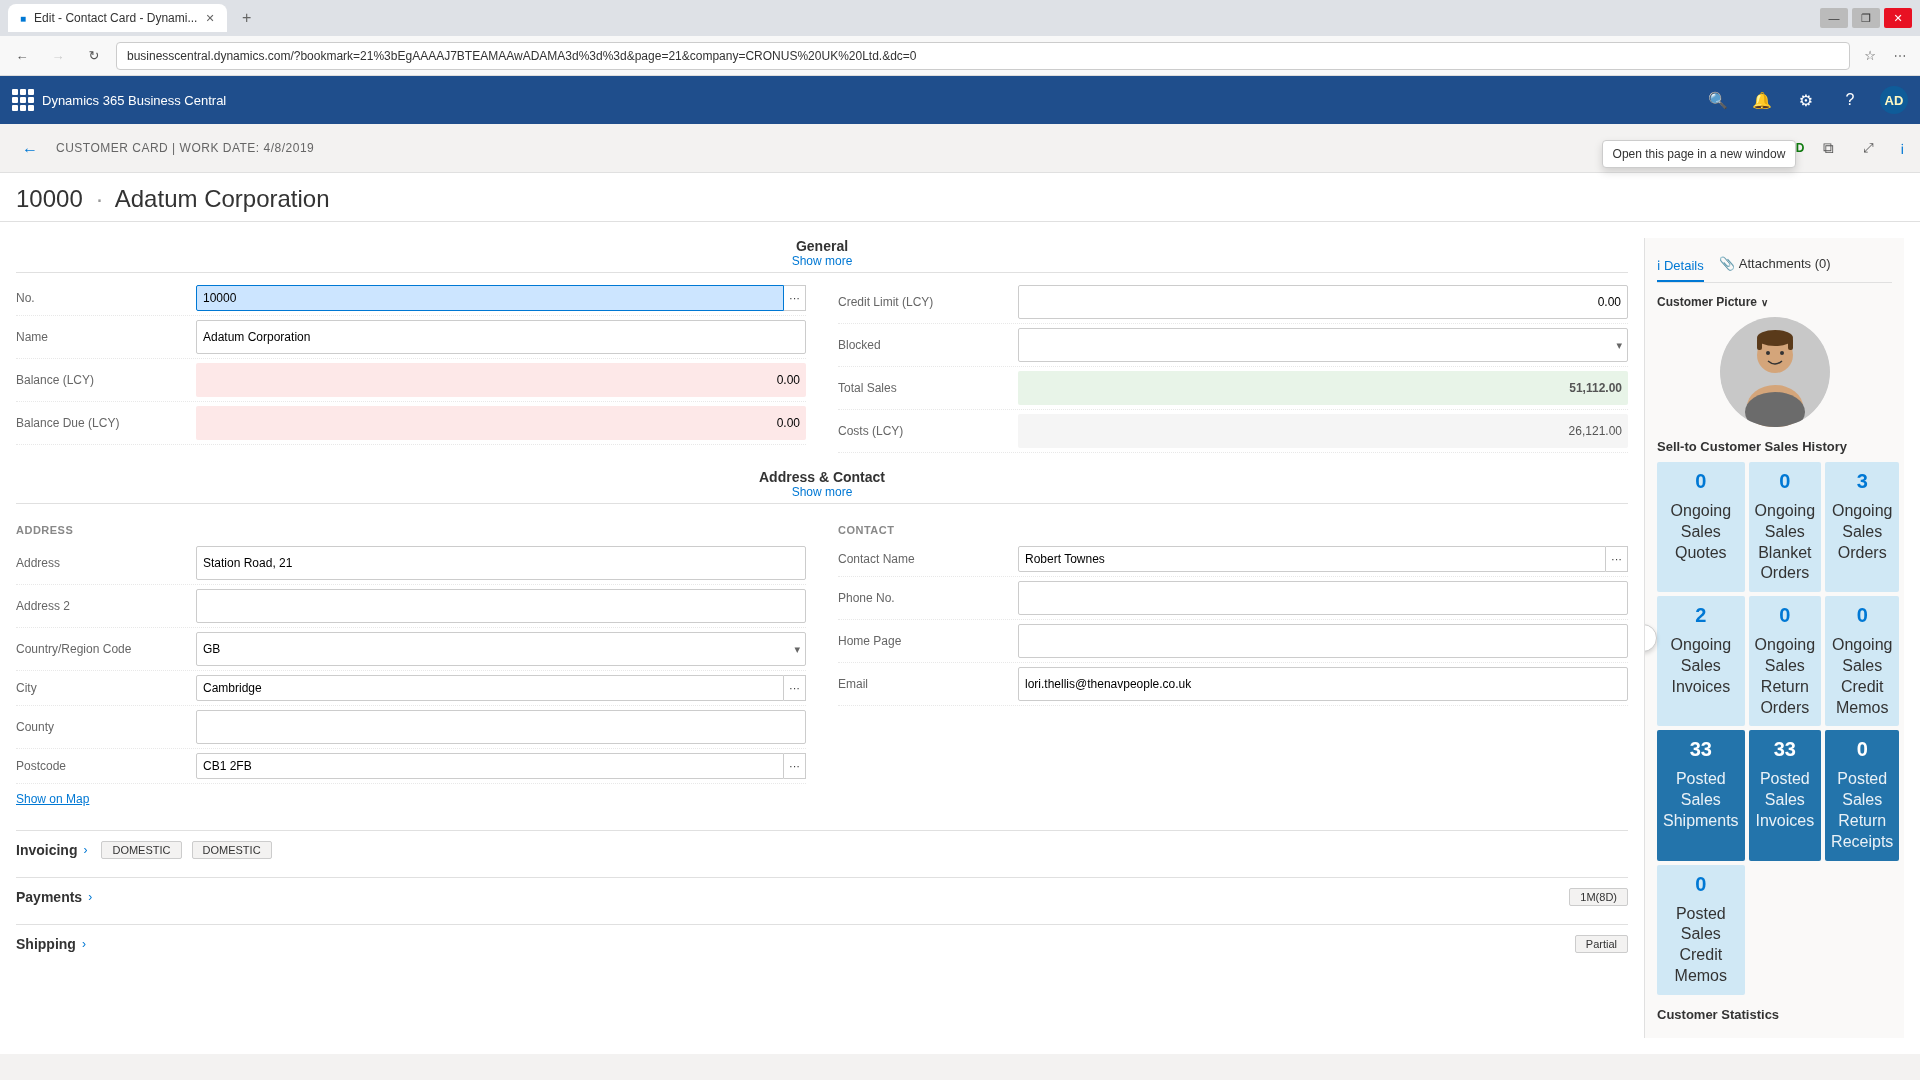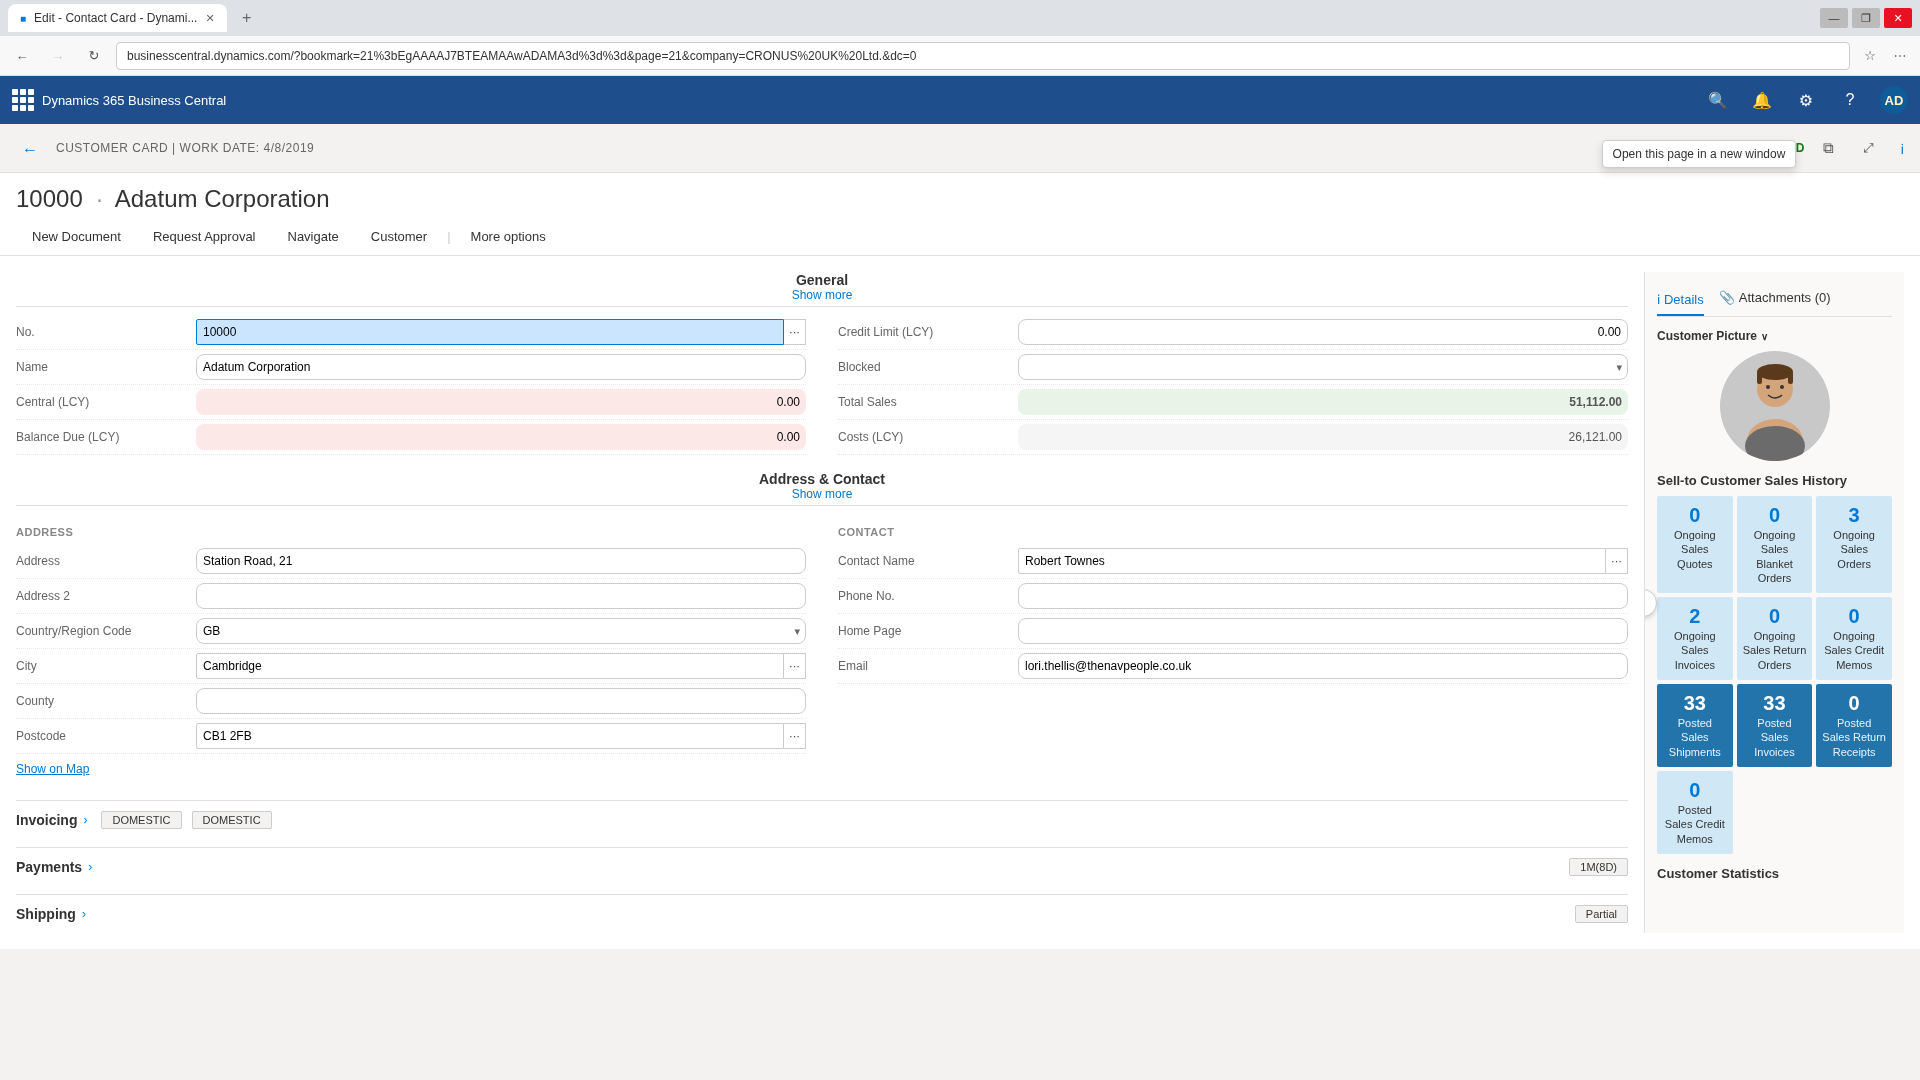--- a/index.html
+++ b/index.html
@@ -50,21 +50,21 @@
     .section { margin-bottom: 16px; }
     .section-header { display: flex; align-items: center; justify-content: space-between; margin-bottom: 8px; padding-bottom: 4px; border-bottom: 1px solid #e0e0e0; flex-direction: column; }
     .section-title { font-size: 14px; font-weight: 600; color: #333; }
     .section-action { color: #0078d4; cursor: pointer; font-size: 12px; }
 
     
     .form-grid { display: grid; grid-template-columns: 1fr 1fr; gap: 0 32px; }
     .field-row { display: flex; align-items: center; padding: 4px 0; border-bottom: 1px dotted #e8e8e8; min-height: 30px; }
     .field-label { width: 180px; font-size: 12px; color: #666; flex-shrink: 0; }
     .field-value { flex: 1; }
-    .field-input { width: 100%; height: 26px; border: 1px solid #ccc; border-radius: 8px; padding: 0 6px; font-size: 12px; background: white; }
+    .field-input { width: 100%; height: 34px; border: 1px solid #ccc; border-radius: 2px; padding: 0 6px; font-size: 12px; background: white; }
     .field-input.selected { background: #cce5ff; border-color: #0078d4; }
     .field-input.readonly { background: #f5f5f5; color: #555; border: none; }
     .field-input.red-bg { background: #fde8e8; border: none; }
     .field-input-with-btn { display: flex; align-items: center; gap: 0; }
     .field-input-with-btn input { flex: 1; height: 26px; border: 1px solid #ccc; border-radius: 2px 0 0 2px; padding: 0 6px; font-size: 12px; }
     .field-input-with-btn .input-btn { width: 22px; height: 26px; border: 1px solid #ccc; border-left: none; background: white; cursor: pointer; display: flex; align-items: center; justify-content: center; font-size: 11px; }
 
     .subsection-title { font-size: 11px; font-weight: 600; color: #888; text-transform: uppercase; letter-spacing: 0.5px; margin: 12px 0 6px; }
 
     
@@ -91,21 +91,21 @@
     .customer-picture { width: 110px; height: 110px; border-radius: 50%; background: #ddd; overflow: hidden; margin: 0 auto 12px; display: flex; align-items: center; justify-content: center; }
     .customer-avatar-svg { width: 100%; height: 100%; }
 
     
     .sales-history-title { font-size: 13px; font-weight: 600; color: #333; margin: 12px 0 8px; }
     .tiles-grid { display: grid; grid-template-columns: 1fr 1fr 1fr; gap: 4px; }
     .tile { padding: 8px 6px; text-align: center; cursor: pointer; border-radius: 2px; }
     .tile.blue { background: #d0e8f5; }
     .tile.dark-blue { background: #2374ab; color: white; }
     .tile-number { font-size: 20px; font-weight: 700; display: block; }
-    .tile-label { font-size: 11px; display: block; line-height: 1.3; margin-top: 1px; }
+    .tile-label { font-size: 16px; display: block; line-height: 1.3; margin-top: 8px; }
     .tile.blue .tile-number { color: #0078d4; }
     .tile.blue .tile-label { color: #333; }
     .tile.dark-blue .tile-number { color: white; }
     .tile.dark-blue .tile-label { color: rgba(255,255,255,0.9); }
 
     .customer-stats-title { font-size: 13px; font-weight: 600; color: #333; margin: 12px 0 4px; }
 
     
     .expand-panel-btn { position: absolute; left: -16px; top: 50%; transform: translateY(-50%); background: white; border: 1px solid #ccc; border-radius: 50%; width: 28px; height: 28px; display: flex; align-items: center; justify-content: center; cursor: pointer; color: #0078d4; font-size: 14px; box-shadow: 0 2px 4px rgba(0,0,0,0.15); }
 
@@ -195,28 +195,20 @@
       <div class="info-icon" style="margin-left:8px;">ℹ</div>
     </div>
   </div>
 
   <div class="page-header">
     <div class="page-title">
       <span>10000</span>
       <span style="color:#999;margin:0 6px;font-weight:300;">·</span>
       <span>Adatum Corporation</span>
     </div>
-    <div class="nav-tabs">
-      <div class="nav-tab">New Document</div>
-      <div class="nav-tab">Request Approval</div>
-      <div class="nav-tab">Navigate</div>
-      <div class="nav-tab">Customer</div>
-      <span class="nav-tab-separator">|</span>
-      <div class="nav-tab">More options</div>
-    </div>
   </div>
 
   <div class="form-area">
 
     <div class="form-main">
 
       <div class="section">
         <div class="section-header">
           <span class="section-title">General</span>
           <span class="section-action">Show more</span>
@@ -233,21 +225,21 @@
                 </div>
               </div>
             </div>
             <div class="field-row">
               <span class="field-label">Name</span>
               <div class="field-value">
                 <input type="text" class="field-input" value="Adatum Corporation" style="">
               </div>
             </div>
             <div class="field-row">
-              <span class="field-label">Central (LCY)</span>
+              <span class="field-label">Balance (LCY)</span>
               <div class="field-value">
                 <input type="text" class="field-input red-bg" style="text-align: right;" value="0.00">
               </div>
             </div>
             <div class="field-row">
               <span class="field-label">Balance Due (LCY)</span>
               <div class="field-value">
                 <input type="text" class="field-input red-bg" style="text-align: right;" value="0.00">
               </div>
             </div>

